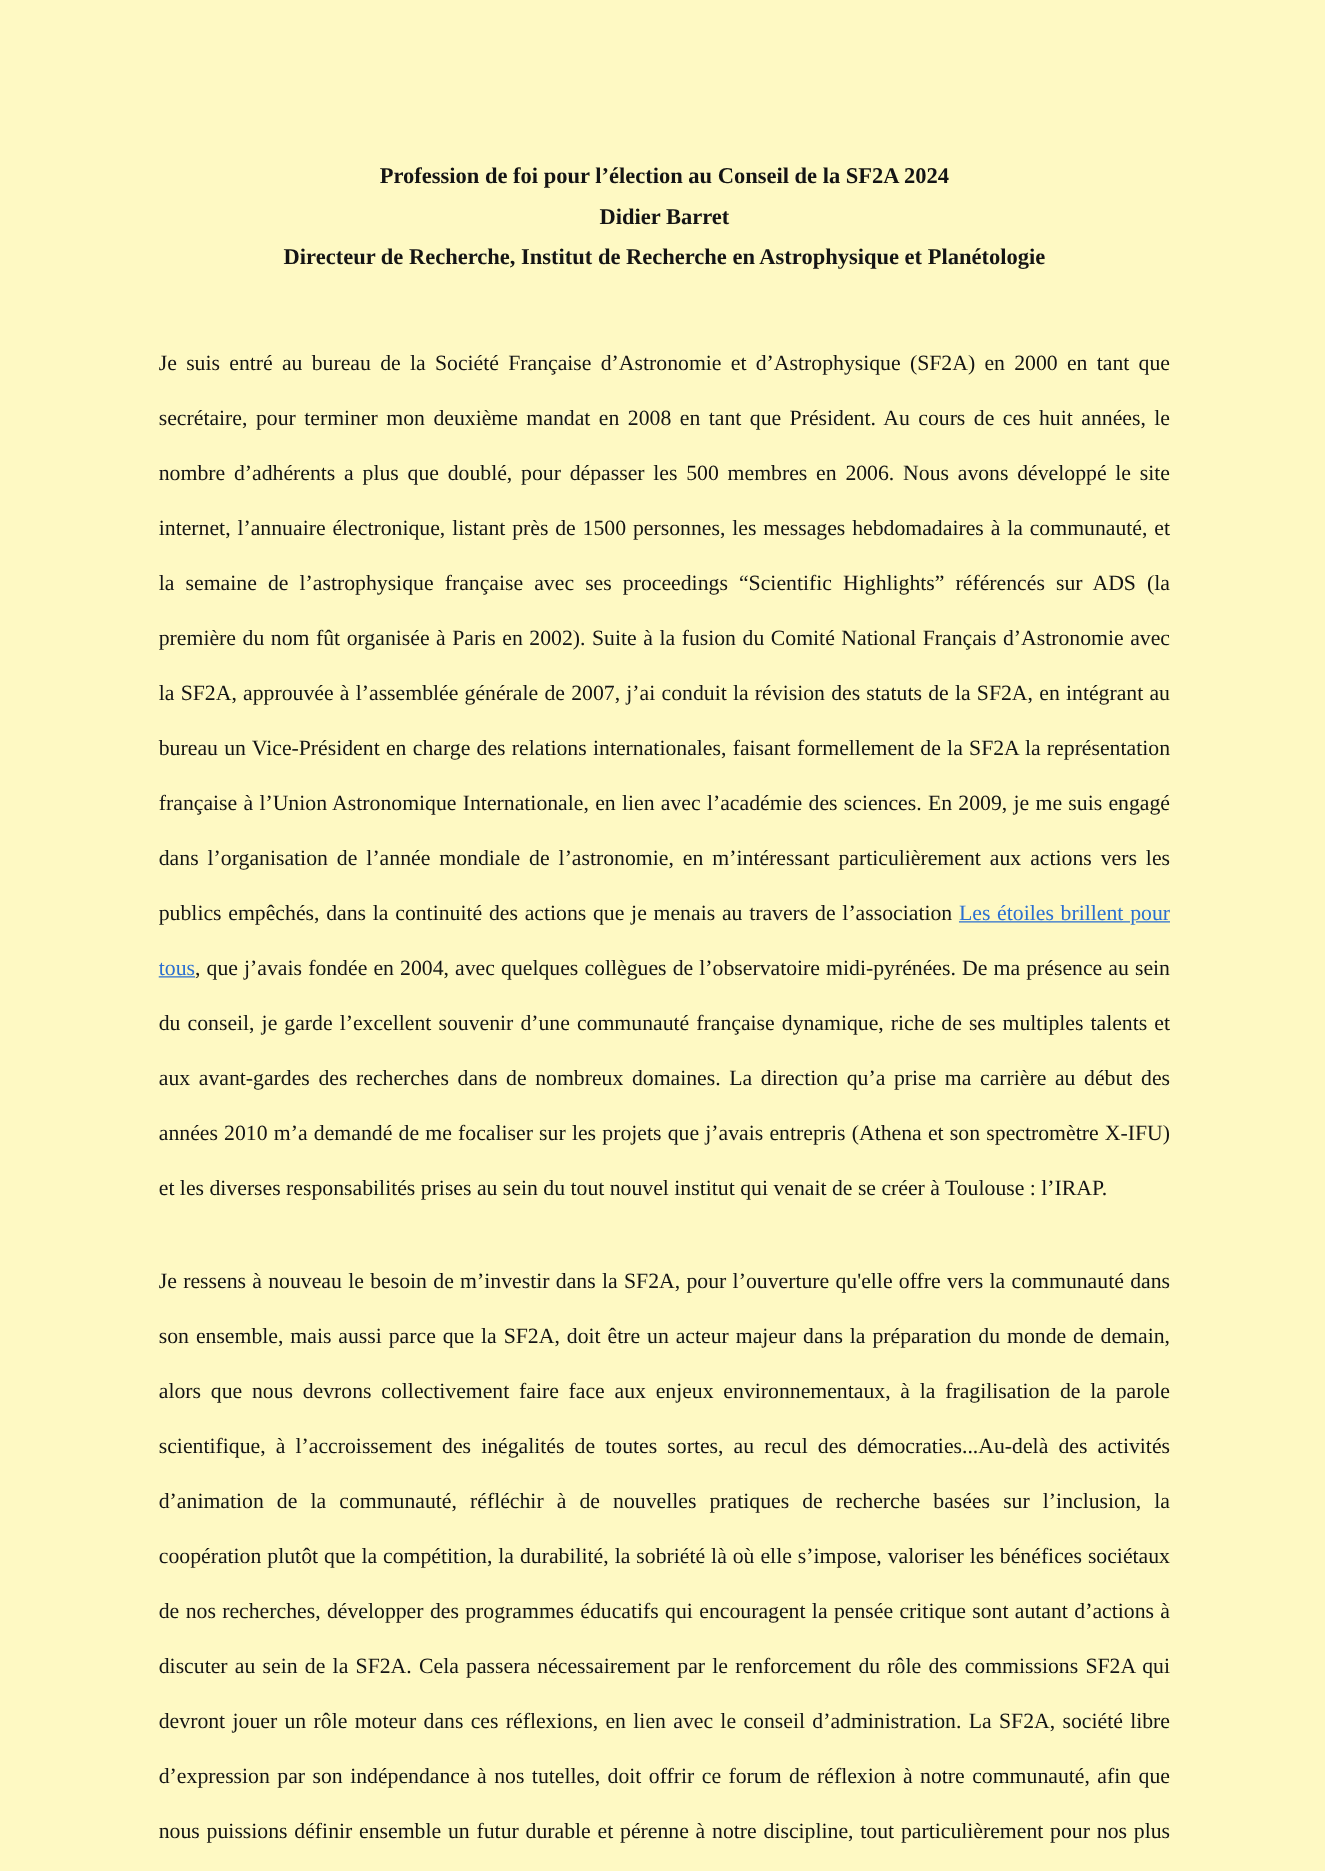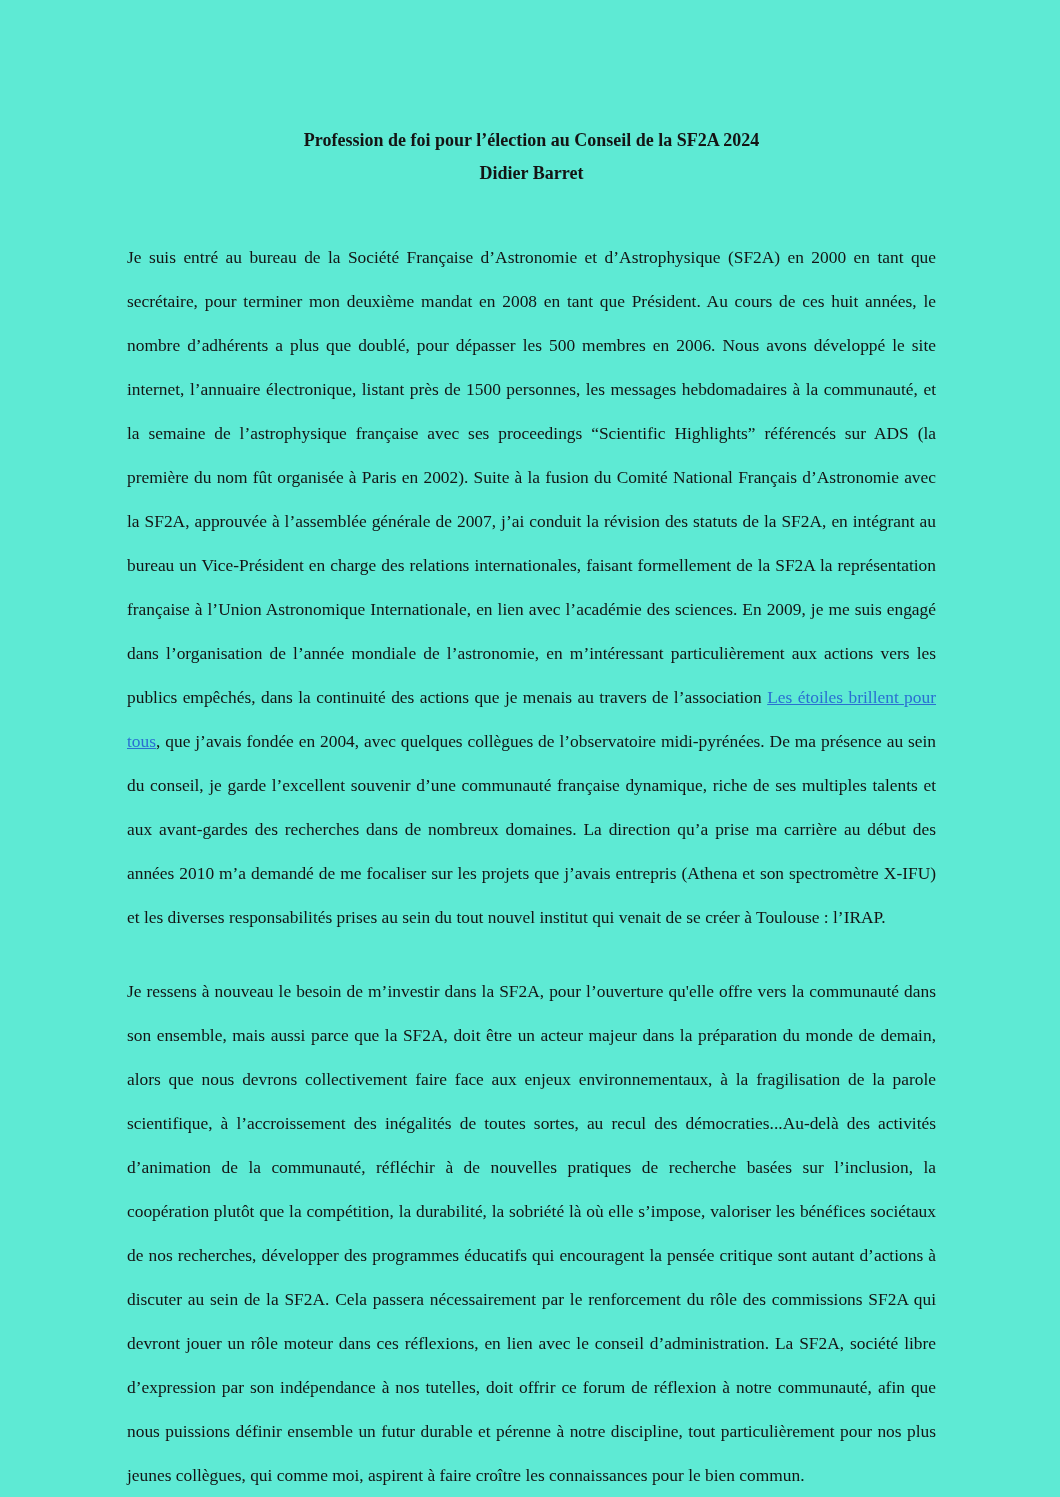--- a/index.html
+++ b/index.html
@@ -4,21 +4,21 @@
 <style>
   html, body {
     margin: 0;
     padding: 0;
     background: #ffffff;
   }
   .page {
     position: relative;
     width: 1060px;
     height: 1497px;
-    background: #5eead4;
+    background: #fef9c3;
     overflow: hidden;
     font-family: "Liberation Serif", "DejaVu Serif", serif;
     color: #141414;
   }
   .content {
     position: absolute;
     left: 127px;
     top: 124px;
     width: 809px;
   }
@@ -65,20 +65,21 @@
 </style>
 </head>
 <body>
 
 <div class="page">
   <div class="content">
 
     <div class="title-block">
       <div class="title-line">Profession de foi pour l’élection au Conseil de la SF2A 2024</div>
       <div class="title-line">Didier Barret</div>
+      <div class="title-line">Directeur de Recherche, Institut de Recherche en Astrophysique et Planétologie</div>
     </div>
 
     <p class="body-para"><span>Je suis entré au bureau de la Société Française d’Astronomie et d’Astrophysique (SF2A) en 2000 en tant que secrétaire, pour terminer mon deuxième mandat en 2008 en tant que Président. Au cours de ces huit années, le nombre d’adhérents a plus que doublé, pour dépasser les 500 membres en 2006. Nous avons développé le site internet, l’annuaire électronique, listant près de 1500 personnes, les messages hebdomadaires à la communauté, et la semaine de l’astrophysique française avec ses proceedings “Scientific Highlights” référencés sur ADS (la première du nom fût organisée à Paris en 2002). Suite à la fusion du Comité National Français d’Astronomie avec la SF2A, approuvée à l’assemblée générale de 2007, j’ai conduit la révision des statuts de la SF2A, en intégrant au bureau un Vice-Président en charge des relations internationales, faisant formellement de la SF2A la représentation française à l’Union Astronomique Internationale, en lien avec l’académie des sciences. En 2009, je me suis engagé dans l’organisation de l’année mondiale de l’astronomie, en m’intéressant particulièrement aux actions vers les publics empêchés, dans la continuité des actions que je menais au travers de l’association </span><a class="doclink" href="#">Les étoiles brillent pour tous</a><span>, que j’avais fondée en 2004, avec quelques collègues de l’observatoire midi-pyrénées. De ma présence au sein du conseil, je garde l’excellent souvenir d’une communauté française dynamique, riche de ses multiples talents et aux avant-gardes des recherches dans de nombreux domaines. La direction qu’a prise ma carrière au début des années 2010 m’a demandé de me focaliser sur les projets que j’avais entrepris (Athena et son spectromètre X-IFU) et les diverses responsabilités prises au sein du tout nouvel institut qui venait de se créer à Toulouse : l’IRAP.</span></p>
 
     <p class="body-para last">Je ressens à nouveau le besoin de m’investir dans la SF2A, pour l’ouverture qu'elle offre vers la communauté dans son ensemble, mais aussi parce que la SF2A, doit être un acteur majeur dans la préparation du monde de demain, alors que nous devrons collectivement faire face aux enjeux environnementaux, à la fragilisation de la parole scientifique, à l’accroissement des inégalités de toutes sortes, au recul des démocraties...Au-delà des activités d’animation de la communauté, réfléchir à de nouvelles pratiques de recherche basées sur l’inclusion, la coopération plutôt que la compétition, la durabilité, la sobriété là où elle s’impose, valoriser les bénéfices sociétaux de nos recherches, développer des programmes éducatifs qui encouragent la pensée critique sont autant d’actions à discuter au sein de la SF2A. Cela passera nécessairement par le renforcement du rôle des commissions SF2A qui devront jouer un rôle moteur dans ces réflexions, en lien avec le conseil d’administration. La SF2A, société libre d’expression par son indépendance à nos tutelles, doit offrir ce forum de réflexion à notre communauté, afin que nous puissions définir ensemble un futur durable et pérenne à notre discipline, tout particulièrement pour nos plus jeunes collègues, qui comme moi, aspirent à faire croître les connaissances pour le bien commun.</p>
 
 
     <div class="closing-block">
       <div>Cordialement,</div>
       <div>Didier Barret</div>

